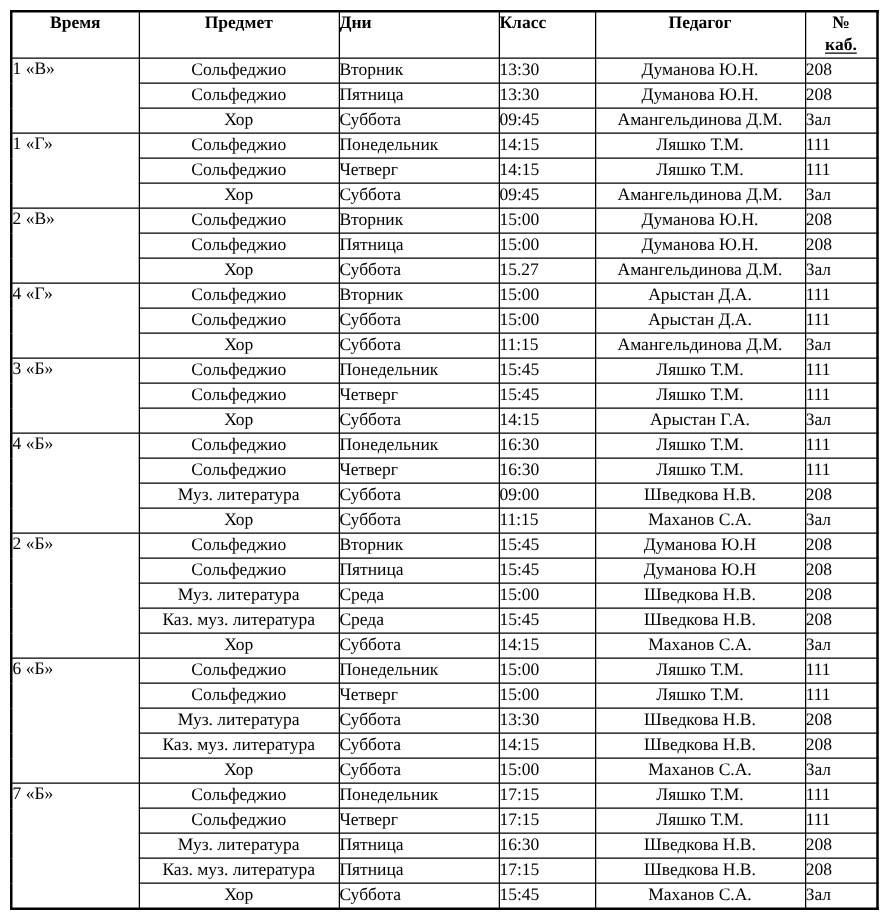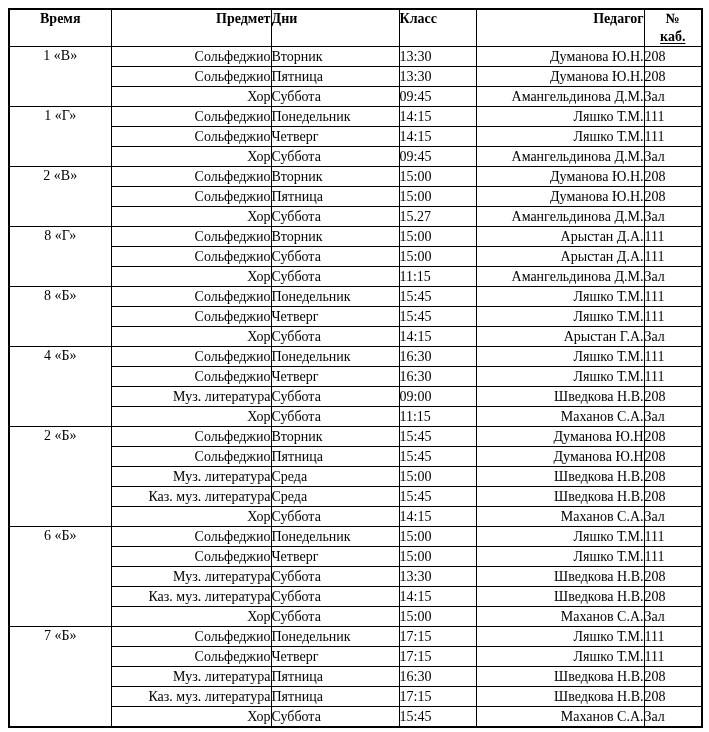--- a/index.html
+++ b/index.html
@@ -37,27 +37,26 @@
   }
   thead th {
     font-weight: bold;
     vertical-align: top;
     height: 35px;
     padding-top: 2px;
     text-align: left;
   }
   thead th.center { text-align: center; }
   tbody td { height: 19px; vertical-align: middle; }
-  .pad-subject { padding-left: 6px; text-align: right; }
+  .pad-subject { padding-left: 6px; text-align: center; }
   .pad-left    { padding-left: 9px; text-align: left; }
-  .pad-teacher { padding-left: 11px; text-align: right; margin-left: 37px; }
+  .pad-teacher { padding-left: 11px; text-align: center; margin-left: 37px; }
   .center      { }
   td.class-cell {
     vertical-align: top;
-    text-align: center;
     padding-top: 1px;
   }
   .squiggle {
     text-decoration-line: underline;
     text-decoration-style: wavy;
     text-decoration-color: #e60000;
     text-decoration-thickness: 1px;
     text-underline-offset: 2px;
     text-decoration-skip-ink: none;
     text-decoration: underline;
@@ -150,21 +149,21 @@
           <td class="center">208</td>
         </tr>
         <tr>
           <td class="pad-subject">Хор</td>
           <td class="pad-left">Суббота</td>
           <td class="pad-left">15.27</td>
           <td class="pad-teacher">Амангельдинова Д.М.</td>
           <td class="center">Зал</td>
         </tr>
         <tr>
-          <td class="class-cell" rowspan="3">8 «Г»</td>
+          <td class="class-cell" rowspan="3">4 «Г»</td>
           <td class="pad-subject">Сольфеджио</td>
           <td class="pad-left">Вторник</td>
           <td class="pad-left">15:00</td>
           <td class="pad-teacher">Арыстан Д.А.</td>
           <td class="center">111</td>
         </tr>
         <tr>
           <td class="pad-subject">Сольфеджио</td>
           <td class="pad-left">Суббота</td>
           <td class="pad-left">15:00</td>
@@ -172,21 +171,21 @@
           <td class="center">111</td>
         </tr>
         <tr>
           <td class="pad-subject">Хор</td>
           <td class="pad-left">Суббота</td>
           <td class="pad-left">11:15</td>
           <td class="pad-teacher">Амангельдинова Д.М.</td>
           <td class="center">Зал</td>
         </tr>
         <tr>
-          <td class="class-cell" rowspan="3">8 «Б»</td>
+          <td class="class-cell" rowspan="3">3 «Б»</td>
           <td class="pad-subject">Сольфеджио</td>
           <td class="pad-left">Понедельник</td>
           <td class="pad-left">15:45</td>
           <td class="pad-teacher">Ляшко Т.М.</td>
           <td class="center">111</td>
         </tr>
         <tr>
           <td class="pad-subject">Сольфеджио</td>
           <td class="pad-left">Четверг</td>
           <td class="pad-left">15:45</td>

